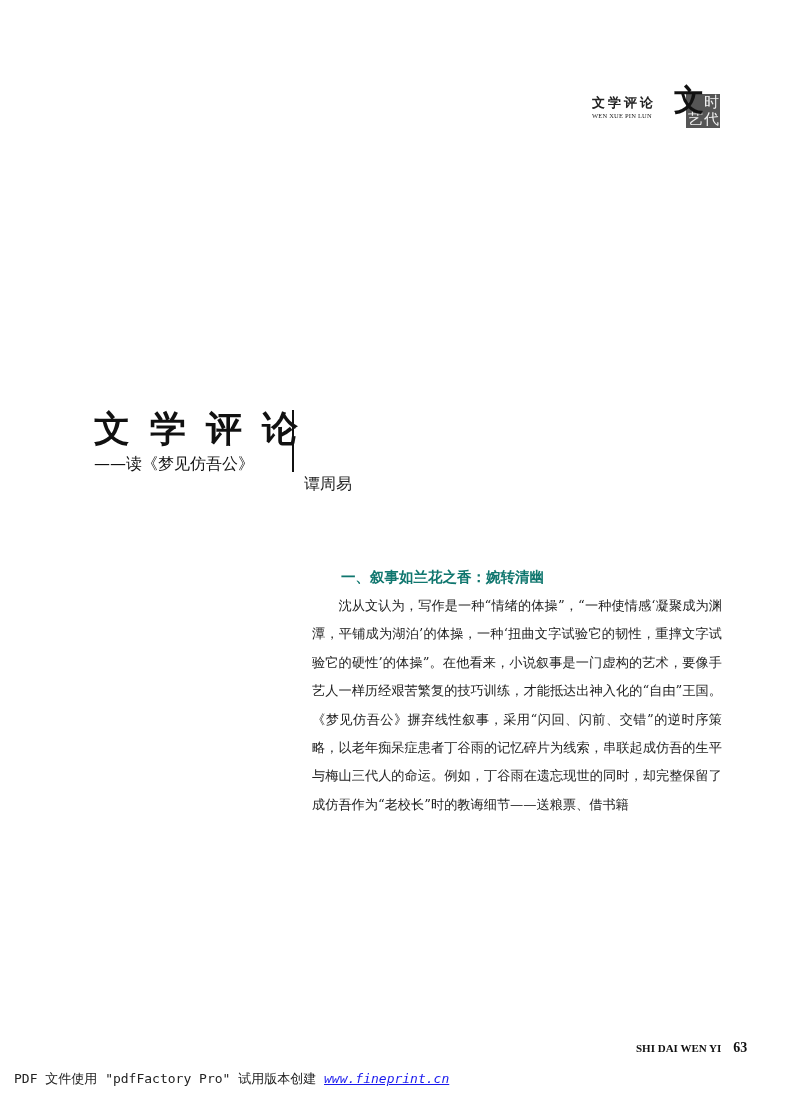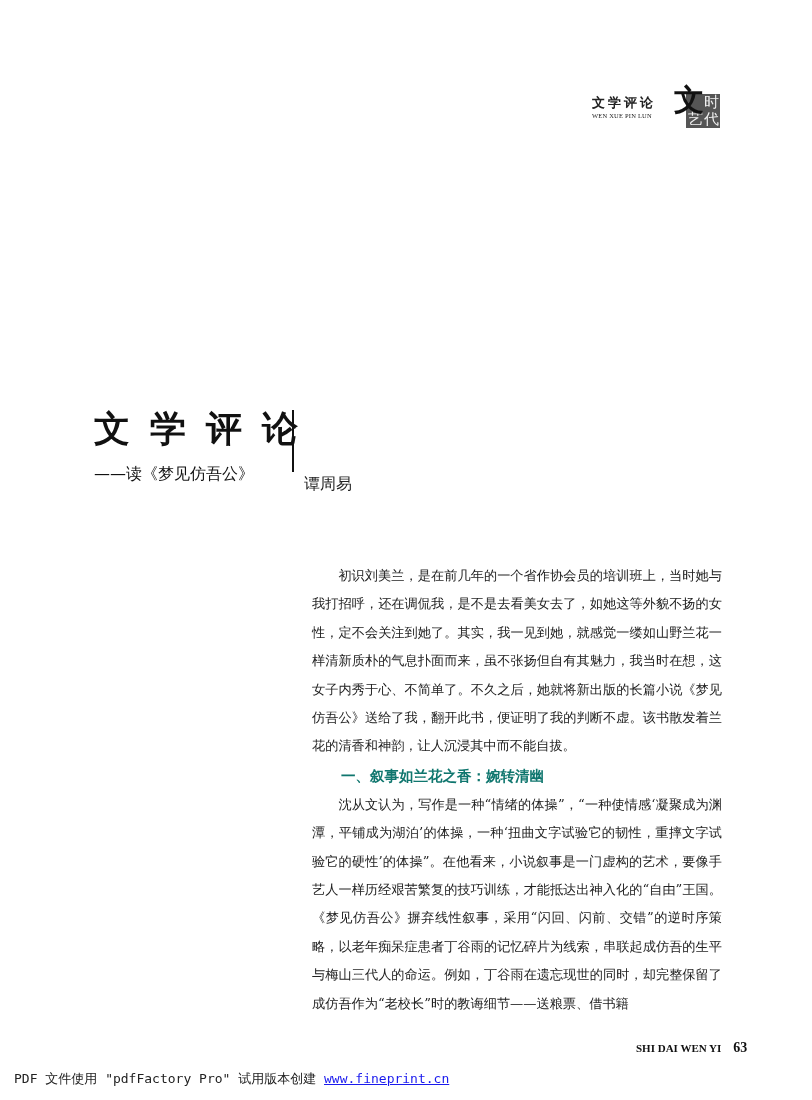--- a/index.html
+++ b/index.html
@@ -6,31 +6,31 @@
   body { width:812px; height:1100px; background:#ffffff; position:relative; overflow:hidden; font-family:"DejaVu Serif", serif; color:#1a1a1a; }
   .header-block { position:absolute; left:592px; top:88px; width:130px; height:42px; }
   .hdr-cn { position:absolute; left:0; top:6px; font-size:13px; font-weight:bold; letter-spacing:3px; font-family:"DejaVu Serif", serif; color:#222; }
   .hdr-en { position:absolute; left:0; top:24px; font-size:6.5px; font-family:"Liberation Serif", serif; color:#222; letter-spacing:0.2px; white-space:nowrap; }
   .logo { position:absolute; left:82px; top:0px; width:46px; height:40px; }
   .logo-box { position:absolute; left:12px; top:6px; width:34px; height:34px; background:#555; }
   .logo-big { position:absolute; left:0; top:-8px; font-size:30px; font-weight:bold; color:#111; font-family:"DejaVu Serif", serif; }
   .logo-ch { position:absolute; font-size:15px; color:#f0f0f0; font-family:"DejaVu Sans", sans-serif; }
   .title-wrap { position:absolute; left:94px; top:405px; }
   .title { font-size:36px; font-weight:bold; letter-spacing:20px; font-family:"DejaVu Serif", serif; color:#111; white-space:nowrap; line-height:46px; }
-  .subtitle { font-size:16px; font-family:"DejaVu Sans", sans-serif; color:#111; margin-top:13px; white-space:nowrap; }
+  .subtitle { font-size:16px; font-family:"DejaVu Sans", sans-serif; color:#111; margin-top:3px; white-space:nowrap; }
   .vbar { position:absolute; left:292px; top:410px; width:2px; height:62px; background:#111; }
   .author { position:absolute; left:304px; top:474px; font-size:16px; font-family:Liberation Sans, sans-serif; color:#222; }
   .body-text { position:absolute; left:312px; top:562px; width:410px; font-size:13.2px; line-height:28.4px; text-align:justify; font-family:"DejaVu Serif", serif; color:#222; }
   .body-text p { margin:0; text-indent:2em; }
   .section-head { font-weight:bold; font-size:14.5px; margin:14px 0 0 0; text-indent:2em; line-height:30px; color:#0f766e; }
   .footer-mark { position:absolute; left:636px; top:1038px; font-family:"Liberation Serif", serif; color:#111; white-space:nowrap; }
   .footer-mark .en { font-size:11px; font-weight:bold; letter-spacing:0; }
   .footer-mark .num { font-size:14px; font-weight:bold; margin-left:12px; }
   .watermark { position:absolute; left:14px; top:1070px; font-family:"DejaVu Sans Mono", monospace; font-size:13px; color:#222; white-space:nowrap; }
-  .watermark a { color:#1a1aee; text-decoration:underline; }
+  .watermark a { color:#1a1aee; text-decoration:underline;font-style:italic; }
 </style>
 </head>
 <body>
 
 <div class="header-block">
   <div class="hdr-cn">文学评论</div>
   <div class="hdr-en">WEN XUE PIN LUN</div>
   <div class="logo">
     <div class="logo-box"></div>
     <span class="logo-ch" style="left:30px;top:5px;">时</span>
@@ -41,21 +41,20 @@
 </div>
 
 <div class="title-wrap">
   <div class="title">文学评论</div>
   <div class="subtitle">——读《梦见仿吾公》</div>
 </div>
 <div class="vbar"></div>
 <div class="author">谭周易</div>
 
 <div class="body-text">
-  <p>初识刘美兰，是在前几年的一个省作协会员的培训班上，当时她与我打招呼，还在调侃我，是不是去看美女去了，如她这等外貌不扬的女性，定不会关注到她了。其实，我一见到她，就感觉一缕如山野兰花一样清新质朴的气息扑面而来，虽不张扬但自有其魅力，我当时在想，这女子内秀于心、不简单了。不久之后，她就将新出版的长篇小说《梦见仿吾公》送给了我，翻开此书，便证明了我的判断不虚。该书散发着兰花的清香和神韵，让人沉浸其中而不能自拔。</p>
   <p class="section-head">一、叙事如兰花之香：婉转清幽</p>
   <p>沈从文认为，写作是一种“情绪的体操”，“一种使情感‘凝聚成为渊潭，平铺成为湖泊’的体操，一种‘扭曲文字试验它的韧性，重摔文字试验它的硬性’的体操”。在他看来，小说叙事是一门虚构的艺术，要像手艺人一样历经艰苦繁复的技巧训练，才能抵达出神入化的“自由”王国。《梦见仿吾公》摒弃线性叙事，采用“闪回、闪前、交错”的逆时序策略，以老年痴呆症患者丁谷雨的记忆碎片为线索，串联起成仿吾的生平与梅山三代人的命运。例如，丁谷雨在遗忘现世的同时，却完整保留了成仿吾作为“老校长”时的教诲细节——送粮票、借书籍</p>
 </div>
 
 <div class="footer-mark">
   <span class="en">SHI DAI WEN YI</span><span class="num">63</span>
 </div>
 
 <div class="watermark">
   <span>PDF 文件使用 "pdfFactory Pro" 试用版本创建 </span><a>www.fineprint.cn</a>

